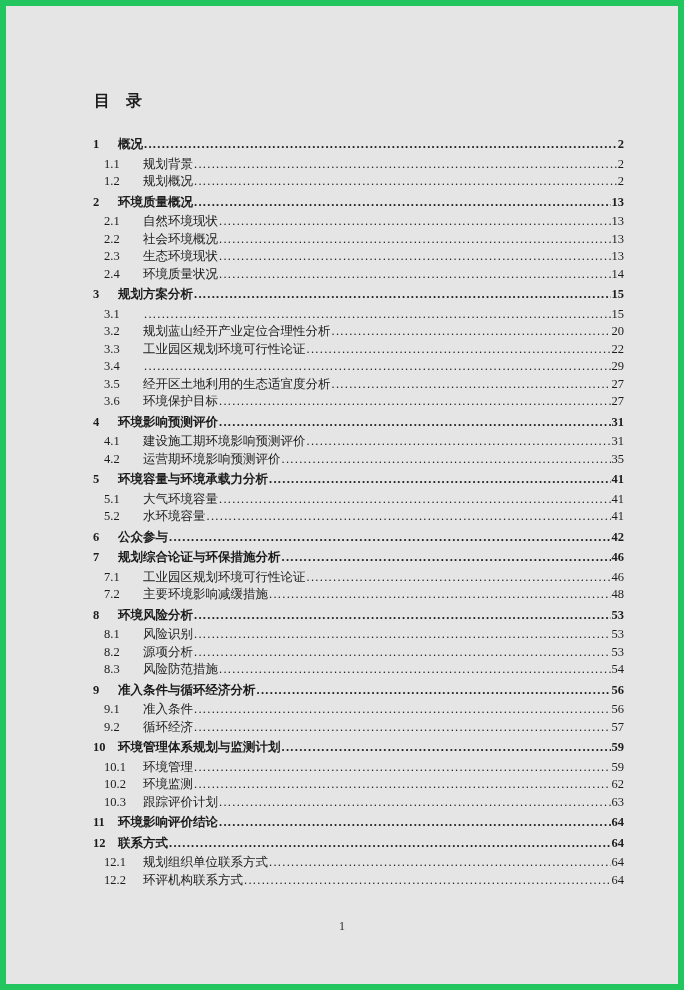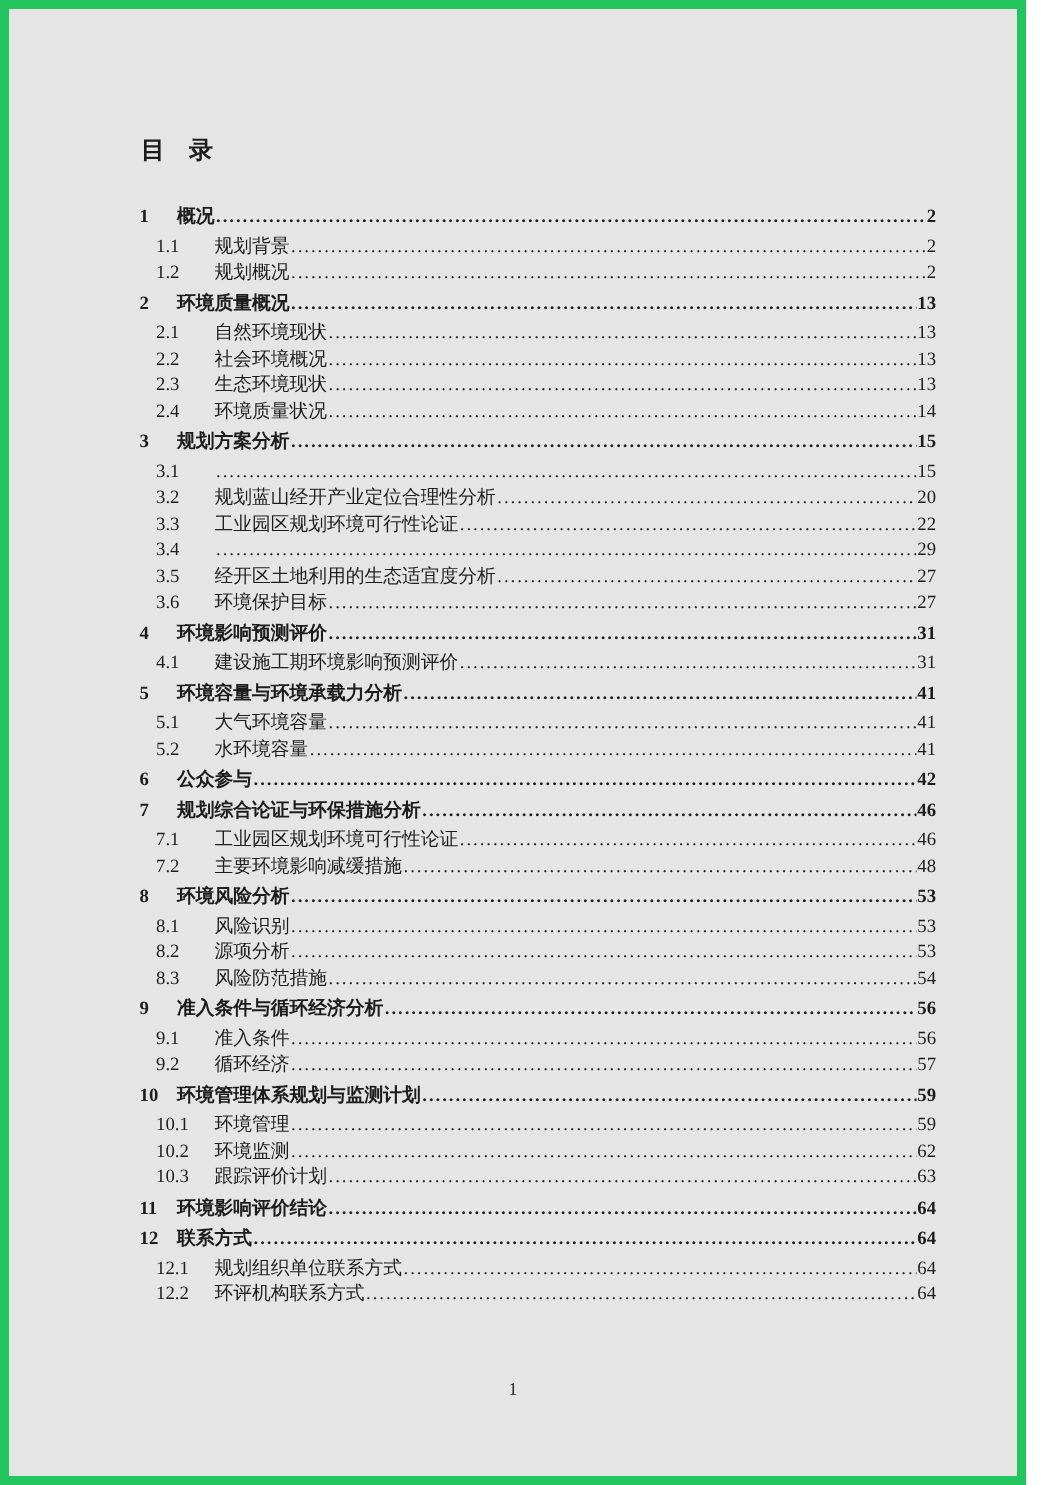--- a/index.html
+++ b/index.html
@@ -180,20 +180,26 @@
     <span class="pagenum">31</span>
   </div>
 
   <div class="row sub">
     <span class="num">4.1</span>
     <span class="title">建设施工期环境影响预测评价</span>
     <span class="leader"></span>
     <span class="pagenum">31</span>
   </div>
 
+  <div class="row sub">
+    <span class="num">4.2</span>
+    <span class="title">运营期环境影响预测评价</span>
+    <span class="leader"></span>
+    <span class="pagenum">35</span>
+  </div>
 
   <div class="row chapter">
     <span class="num">5</span>
     <span class="title">环境容量与环境承载力分析</span>
     <span class="leader"></span>
     <span class="pagenum">41</span>
   </div>
 
   <div class="row sub">
     <span class="num">5.1</span>

